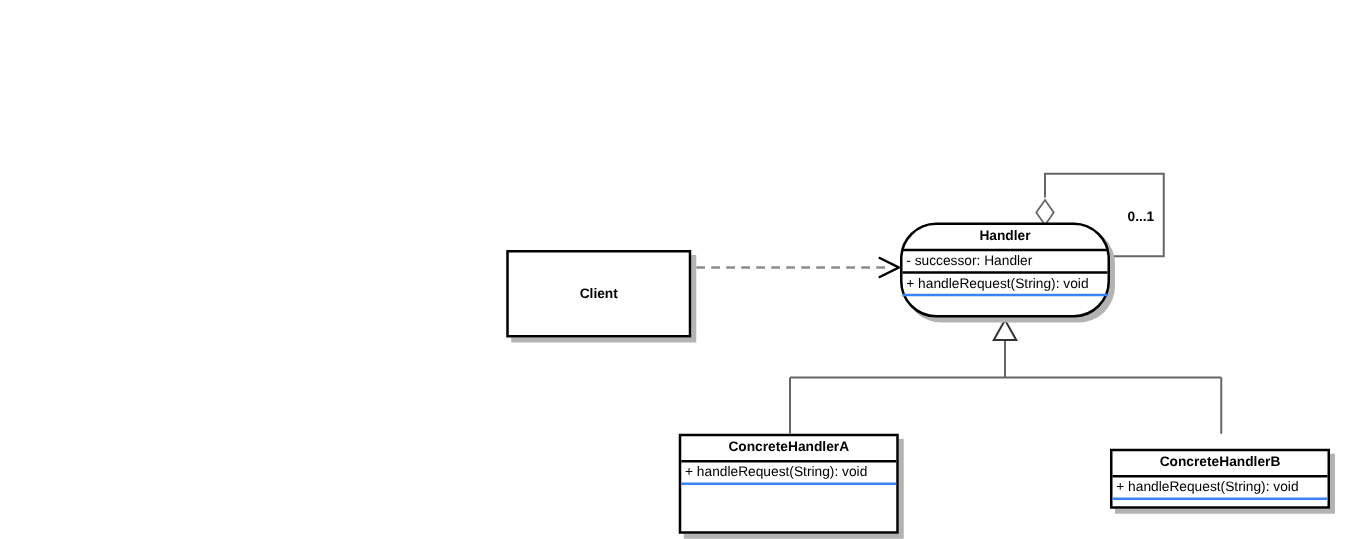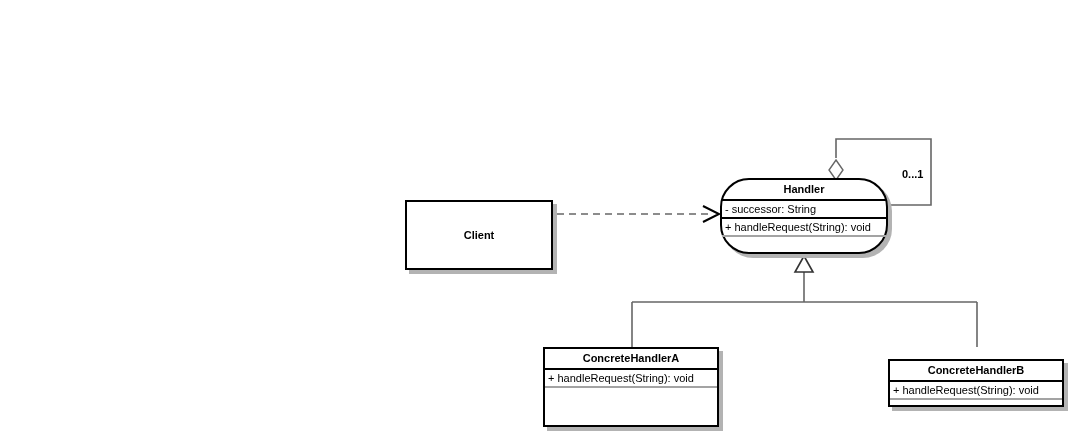--- a/index.html
+++ b/index.html
@@ -56,21 +56,21 @@
     font-weight: bold;
     border-bottom: 2px solid #000000;
     padding: 3px 3px 4px 3px;
   }
   .uml-class .attr-compartment {
     text-align: left;
     border-bottom: 2px solid #000000;
   }
   .uml-class .op-compartment {
     text-align: left;
-    border-bottom: 2px solid #a3a3a3;
+    border-bottom: 2px solid #3b82f6;
   }
   .uml-class .empty-compartment {
     border-bottom: none;
   }
 
   
   .uml-class.plain {
     display: flex;
     align-items: center;
     justify-content: center;
@@ -126,21 +126,21 @@
       <polygon points="804,256 813,272 795,272" fill="#ffffff" stroke="#333333" stroke-width="1.6"></polygon>
     </g>
   </svg>
 
   <div class="uml-class plain" id="box-client" style="left: 405px; top: 178px; width: 148px; height: 70px;">
     <span class="plain-label">Client</span>
   </div>
 
   <div class="uml-class" id="box-handler" style="left: 720px; top: 178px; width: 168px; height: 76px; border-radius: 29px;">
     <div class="compartment name-compartment">Handler</div>
-    <div class="compartment attr-compartment">- successor: String</div>
+    <div class="compartment attr-compartment">- successor: Handler</div>
     <div class="compartment op-compartment">+ handleRequest(String): void</div>
     <div class="compartment empty-compartment"></div>
   </div>
 
   <div class="uml-class" id="box-concrete-a" style="left: 543px; top: 347px; width: 176px; height: 80px;">
     <div class="compartment name-compartment">ConcreteHandlerA</div>
     <div class="compartment op-compartment">+ handleRequest(String): void</div>
     <div class="compartment empty-compartment"></div>
   </div>
 

